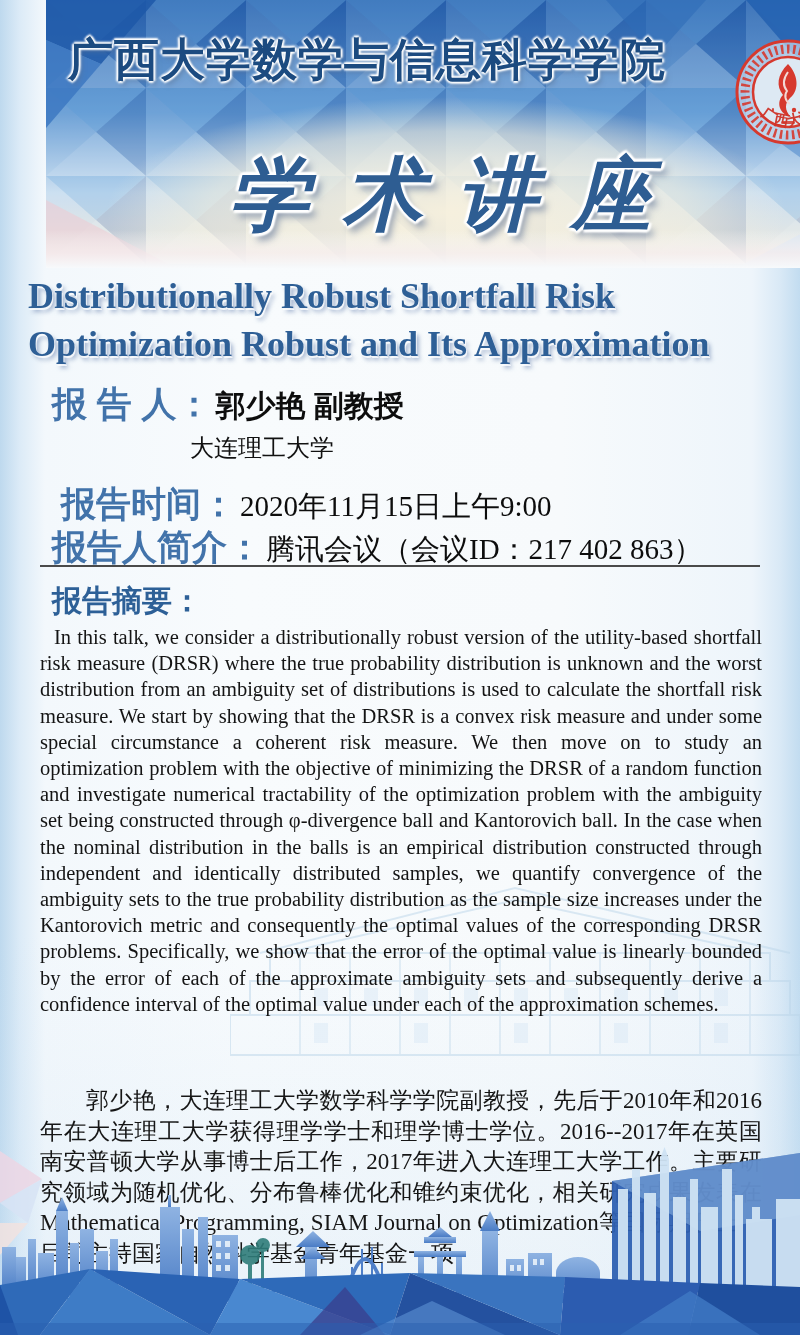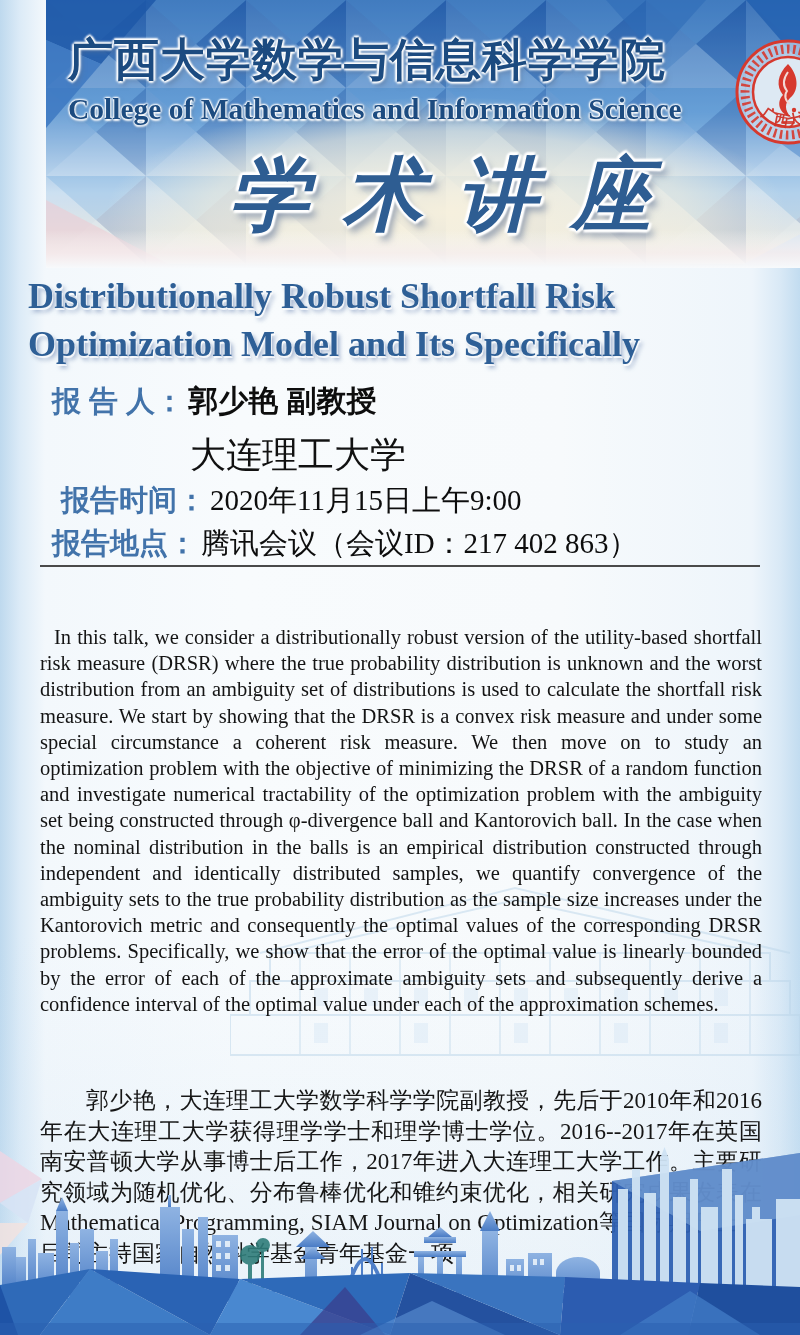--- a/index.html
+++ b/index.html
@@ -35,23 +35,23 @@
     white-space:nowrap;
   }
   .logo{position:absolute;top:38px;left:686px;width:112px;height:112px;}
   
   .lecture-title{
     position:absolute;top:272px;left:28px;width:744px;text-align:left;z-index:2;
     font-weight:bold;font-size:36px;line-height:48px;color:#2e5f96;
     text-shadow:1px 2px 0 rgba(255,255,255,.8),3px 4px 4px rgba(140,160,195,.8);
   }
   .info-row{position:absolute;left:52px;white-space:nowrap;z-index:2;line-height:1.15;}
-  .info-label{font-family:"Liberation Sans",sans-serif;font-weight:bold;font-size:29px;color:#4273aa;}
+  .info-label{font-family:"Liberation Sans",sans-serif;font-weight:bold;font-size:35px;color:#4273aa;}
   .val-sans-bold{font-family:"Liberation Sans",sans-serif;font-weight:bold;font-size:30px;color:#0d0d0d;}
-  .val-sans{font-family:"Liberation Sans",sans-serif;font-size:36px;color:#111;}
+  .val-sans{font-family:"Liberation Sans",sans-serif;font-size:24px;color:#111;}
   .val-serif{font-family:"Liberation Serif",serif;font-size:29px;color:#0d0d0d;}
   .row-speaker{top:384px;}
   .row-affil{top:434px;left:190px;}
   .row-time{top:484px;margin-left:9px;}
   .row-venue{top:527px;}
   .divider{position:absolute;top:565px;left:40px;width:720px;border-top:2px solid #4a4a4a;z-index:2;}
   .section-heading{
     position:absolute;left:52px;z-index:2;white-space:nowrap;
     font-family:"Liberation Sans",sans-serif;font-weight:bold;font-size:30px;color:#2d6097;line-height:1;
   }
@@ -105,21 +105,20 @@
       <polygon points="0,40 55,64 0,128" fill="#3a76c0" opacity="0.8"></polygon>
       <polygon points="700,0 800,0 800,90 745,52" fill="#1e5cae" opacity="0.75"></polygon>
       <polygon points="560,0 660,0 610,56" fill="#2f6cb8" opacity="0.6"></polygon>
       <polygon points="800,90 800,190 730,140" fill="#4c86ca" opacity="0.55"></polygon>
       <ellipse cx="400" cy="212" rx="340" ry="115" fill="url(#creamGlow)"></ellipse>
       <polygon points="0,200 130,268 0,268" fill="rgba(238,203,210,0.55)"></polygon>
       <polygon points="800,210 800,268 690,268" fill="rgba(214,226,244,0.6)"></polygon>
       <rect y="230" width="800" height="38" fill="url(#fadeBody)"></rect>
     </svg>
     <div class="org-cn">广西大学数学与信息科学学院</div>
-    <div class="org-en">College of Mathematics and Information Science</div>
     <div class="logo">
       <svg width="112" height="112" viewBox="0 0 112 112" aria-hidden="true">
         <defs>
           <path id="arcBottom" d="M 20 62 A 38 38 0 0 0 92 62" fill="none"></path>
         </defs>
         <circle cx="56" cy="54" r="51" fill="rgba(228,238,247,0.6)" stroke="#d6392e" stroke-width="3"></circle>
         <circle cx="56" cy="54" r="43" fill="none" stroke="#d6392e" stroke-width="9" stroke-dasharray="2.5 3.6" opacity="0.9"></circle>
         <circle cx="56" cy="54" r="35" fill="#dde9f3" stroke="#d6392e" stroke-width="2.5"></circle>
         <path d="M56 26 C 45 37, 44 48, 51 57 C 44 64, 47 76, 59 79 C 52 72, 53 65, 58 60 C 68 52, 66 36, 56 26 Z" fill="#d6392e"></path>
         <path d="M56 34 C 51 41, 51 48, 55 53 C 52 57, 53 63, 58 66" fill="none" stroke="#f3d9d5" stroke-width="2"></path>
@@ -166,41 +165,42 @@
           <rect x="184" y="165" width="14" height="20"></rect>
         <rect x="284" y="165" width="14" height="20"></rect>
           <rect x="384" y="165" width="14" height="20"></rect>
         <rect x="484" y="165" width="14" height="20"></rect>
       </g>
     </g>
   </svg>
 
   <h1 class="lecture-title" style="margin:0;">
     <span style="display:block;">Distributionally Robust Shortfall Risk</span>
-    <span style="display:block;">Optimization Model and Its Specifically</span>
+    <span style="display:block;">Optimization Robust and Its Approximation</span>
   </h1>
 
   <div class="info-row row-speaker">
     <span class="info-label">报 告 人：</span>
     <span class="val-sans-bold">郭少艳  副教授</span>
   </div>
   <div class="info-row row-affil">
     <span class="val-sans">大连理工大学</span>
   </div>
   <div class="info-row row-time">
     <span class="info-label">报告时间：</span>
     <span class="val-serif">2020年11月15日上午9:00</span>
   </div>
   <div class="info-row row-venue">
-    <span class="info-label">报告地点：</span>
+    <span class="info-label">报告人简介：</span>
     <span class="val-serif">腾讯会议（会议ID：217 402 863）</span>
   </div>
 
   <div class="divider"></div>
 
+  <div class="section-heading abstract-heading">报告摘要：</div>
   <div class="abstract-body">In this talk, we consider a distributionally robust version of the utility-based shortfall risk measure (DRSR) where the true probability distribution is unknown and the worst distribution from an ambiguity set of distributions is used to calculate the shortfall risk measure. We start by showing that the DRSR is a convex risk measure and under some special circumstance a coherent risk measure. We then move on to study an optimization problem with the objective of minimizing the DRSR of a random function and investigate numerical tractability of the optimization problem with the ambiguity set being constructed through φ-divergence ball and Kantorovich ball. In the case when the nominal distribution in the balls is an empirical distribution constructed through independent and identically distributed samples, we quantify convergence of the ambiguity sets to the true probability distribution as the sample size increases under the Kantorovich metric and consequently the optimal values of the corresponding DRSR problems. Specifically, we show that the error of the optimal value is linearly bounded by the error of each of the approximate ambiguity sets and subsequently derive a confidence interval of the optimal value under each of the approximation schemes.</div>
 
   <div class="bio-body">郭少艳，大连理工大学数学科学学院副教授，先后于2010年和2016年在大连理工大学获得理学学士和理学博士学位。2016--2017年在英国南安普顿大学从事博士后工作，2017年进入大连理工大学工作。主要研究领域为随机优化、分布鲁棒优化和锥约束优化，相关研究成果发表在Mathematical Programming, SIAM Journal on Optimization等国际期刊上，目前主持国家自然科学基金青年基金一项。</div>
 
   <svg class="footer" width="800" height="200" viewBox="0 0 800 200" aria-hidden="true">
     <defs>
       <linearGradient id="cityGrad" x1="0" y1="0" x2="0" y2="1">
         <stop offset="0" stop-color="#8fb3e2"></stop>
         <stop offset="1" stop-color="#4a7cc5"></stop>
       </linearGradient>

